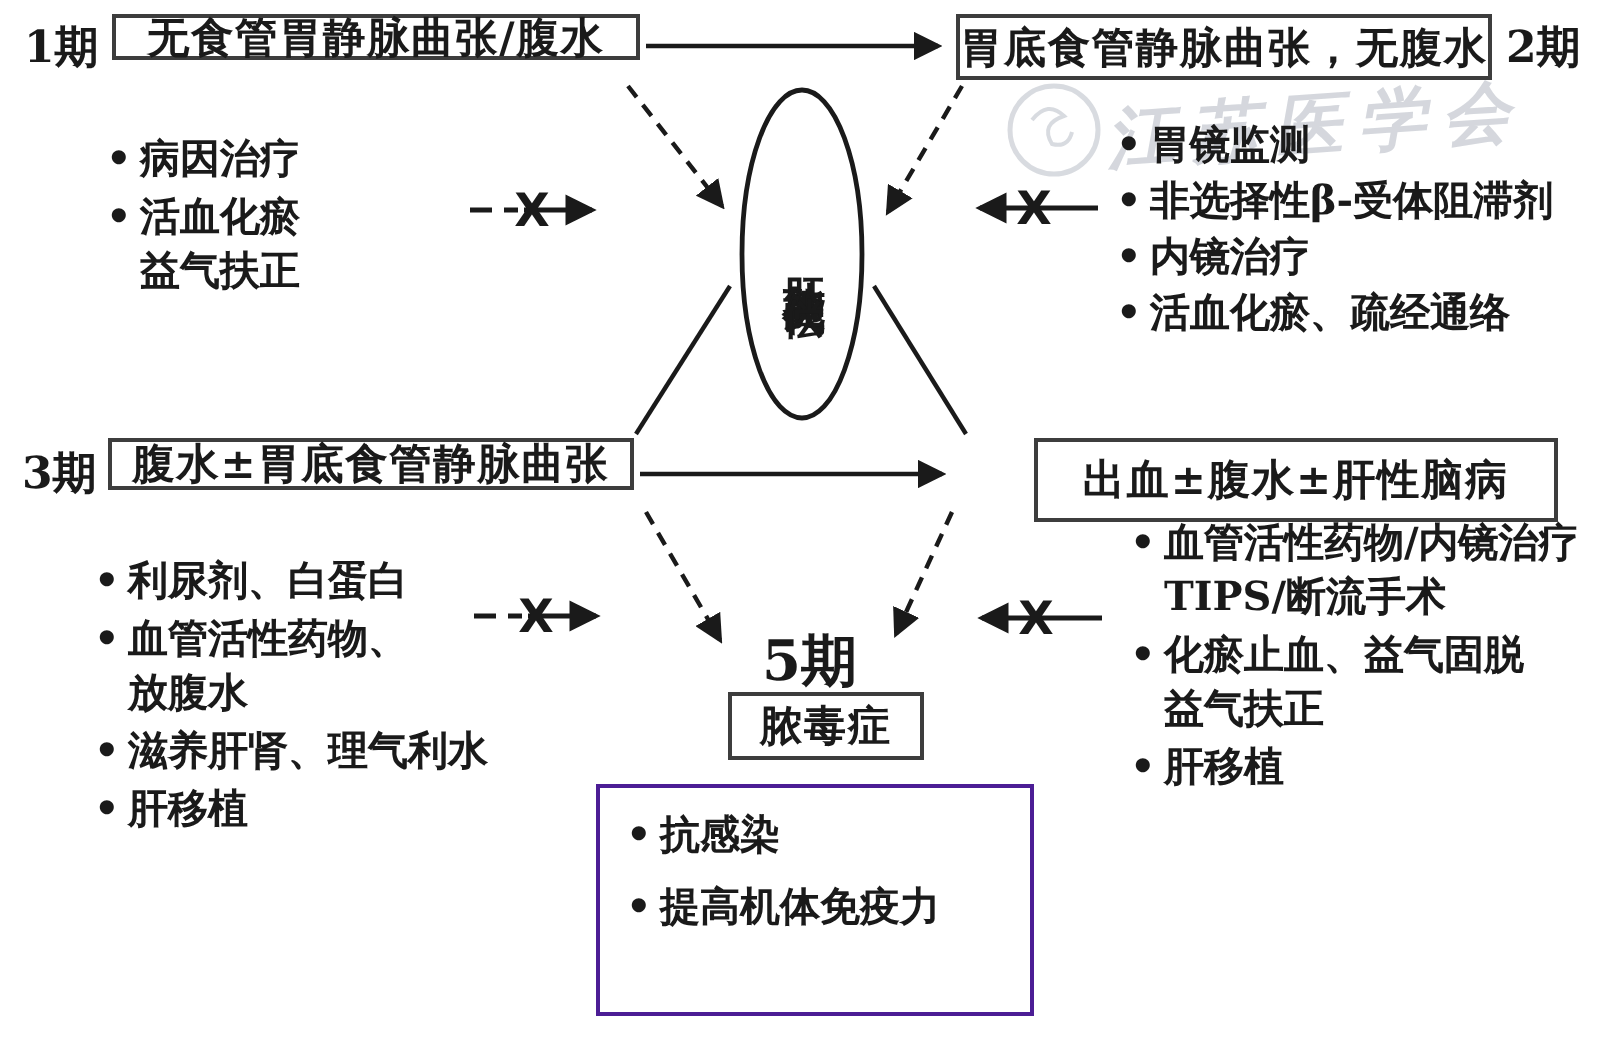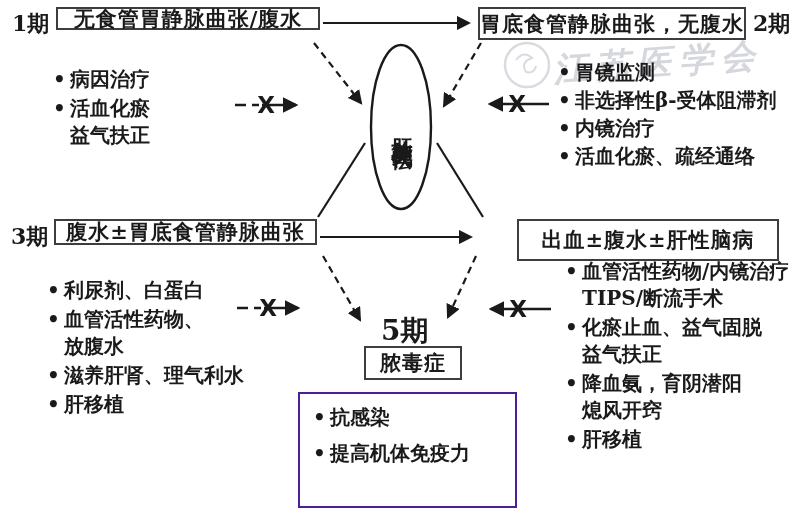--- a/index.html
+++ b/index.html
@@ -135,22 +135,20 @@
 放腹水</li>
     <li>滋养肝肾、理气利水</li>
     <li>肝移植</li>
   </ul>
 
   <ul class="blist wide" style="left:565px; top:258px;">
     <li>血管活性药物/内镜治疗
 TIPS/断流手术</li>
     <li>化瘀止血、益气固脱
 益气扶正</li>
-    <li>降血氨，育阴潜阳
-熄风开窍</li>
     <li>肝移植</li>
   </ul>
 
   <div class="sepsis-box">
     <ul class="blist">
       <li>抗感染</li>
       <li>提高机体免疫力</li>
     </ul>
   </div>
 

